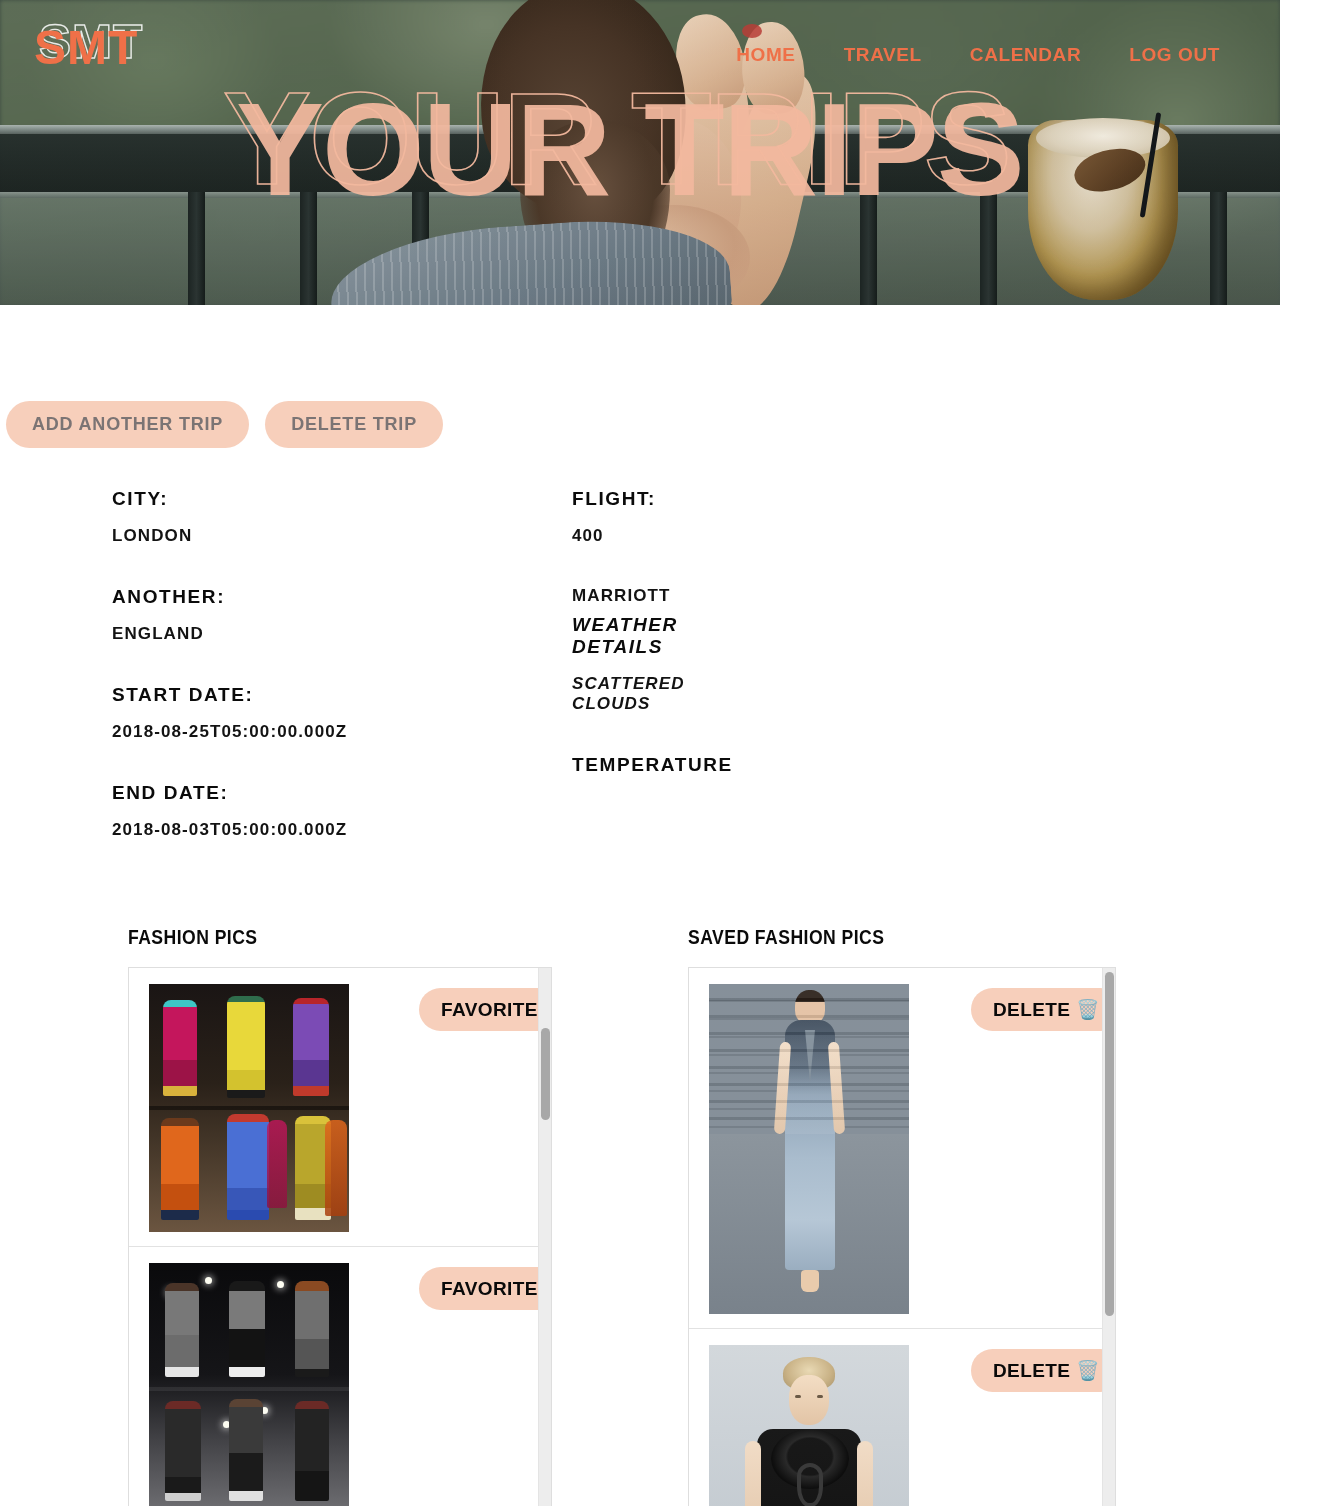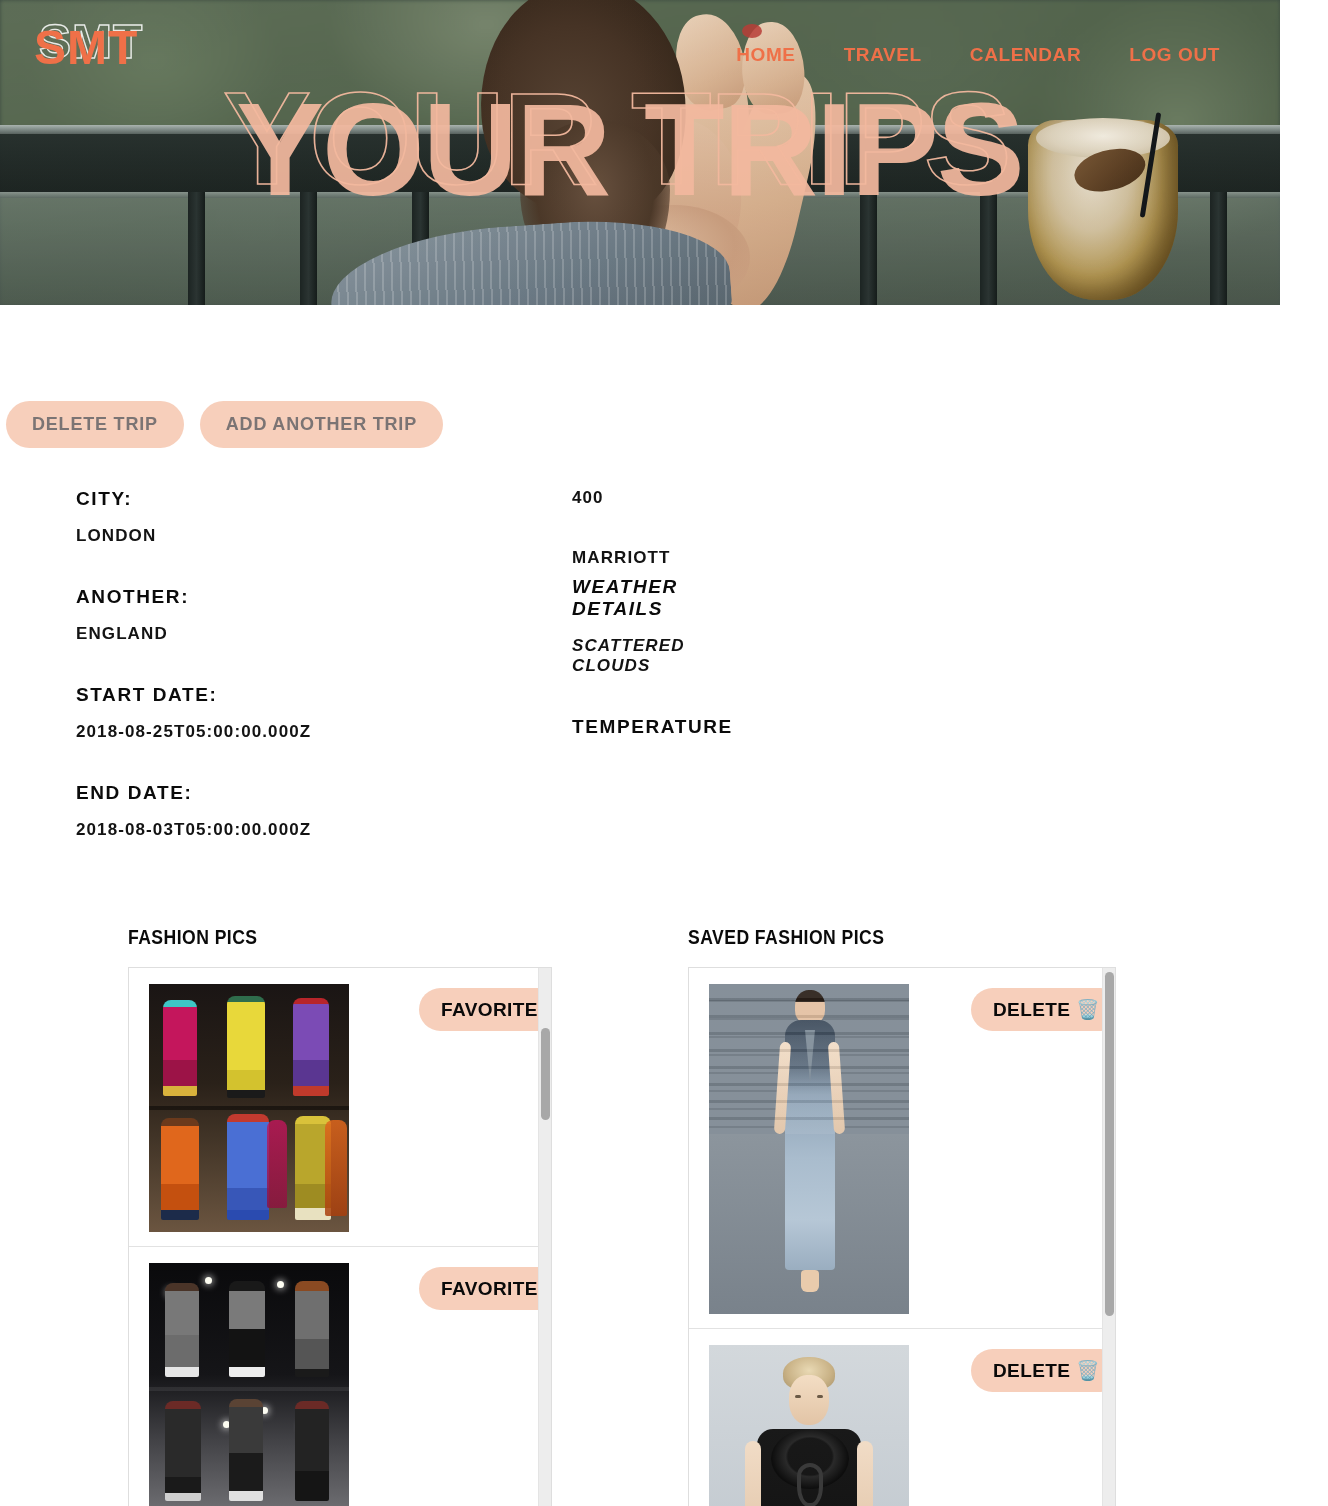--- a/index.html
+++ b/index.html
@@ -177,21 +177,21 @@
     font-family: "Liberation Sans", sans-serif;
     font-weight: bold; font-size: 18px; letter-spacing: .8px;
     padding: 13px 26px; cursor: pointer;
   }
 
   
   .details {
     display: flex; margin-top: 40px;
     font-family: "Liberation Sans", sans-serif;
   }
-  .col-left { width: 560px; padding-left: 76px; }
+  .col-left { width: 560px; padding-left: 112px; }
   .col-right { width: 560px; padding-left: 12px; }
   .dt {
     font-weight: bold; font-size: 19px; letter-spacing: 1.6px;
     color: #0b0b0b; margin: 0 0 16px 0;
   }
   .dd {
     font-weight: bold; font-size: 17px; letter-spacing: 1.1px;
     color: #131313; margin: 0 0 40px 0;
   }
   .dd.tight { margin-bottom: 8px; }
@@ -315,37 +315,38 @@
     <a href="#">LOG OUT</a>
   </div>
 
   <div class="hero-title">
     <span class="outline">YOUR TRIPS</span>
     <span class="fill">YOUR TRIPS</span>
   </div>
 </div>
 
 <div class="toolbar">
+  <button class="pill-gray">ADD ANOTHER TRIP</button>
   <button class="pill-gray">DELETE TRIP</button>
-  <button class="pill-gray">ADD ANOTHER TRIP</button>
 </div>
 
 <div class="details">
   <div class="col-left">
     <p class="dt">CITY:</p>
     <p class="dd">LONDON</p>
     <p class="dt">ANOTHER:</p>
     <p class="dd">ENGLAND</p>
     <p class="dt">START DATE:</p>
     <p class="dd">2018-08-25T05:00:00.000Z</p>
     <p class="dt">END DATE:</p>
     <p class="dd">2018-08-03T05:00:00.000Z</p>
   </div>
 
   <div class="col-right">
+    <p class="dt">FLIGHT:</p>
     <p class="dd">400</p>
     <p class="dd tight">MARRIOTT</p>
     <p class="dt wrapnarrow">WEATHER DETAILS</p>
     <p class="dd wrapnarrow">SCATTERED CLOUDS</p>
     <p class="dt">TEMPERATURE</p>
   </div>
 </div>
 
 <div class="galleries">
 

